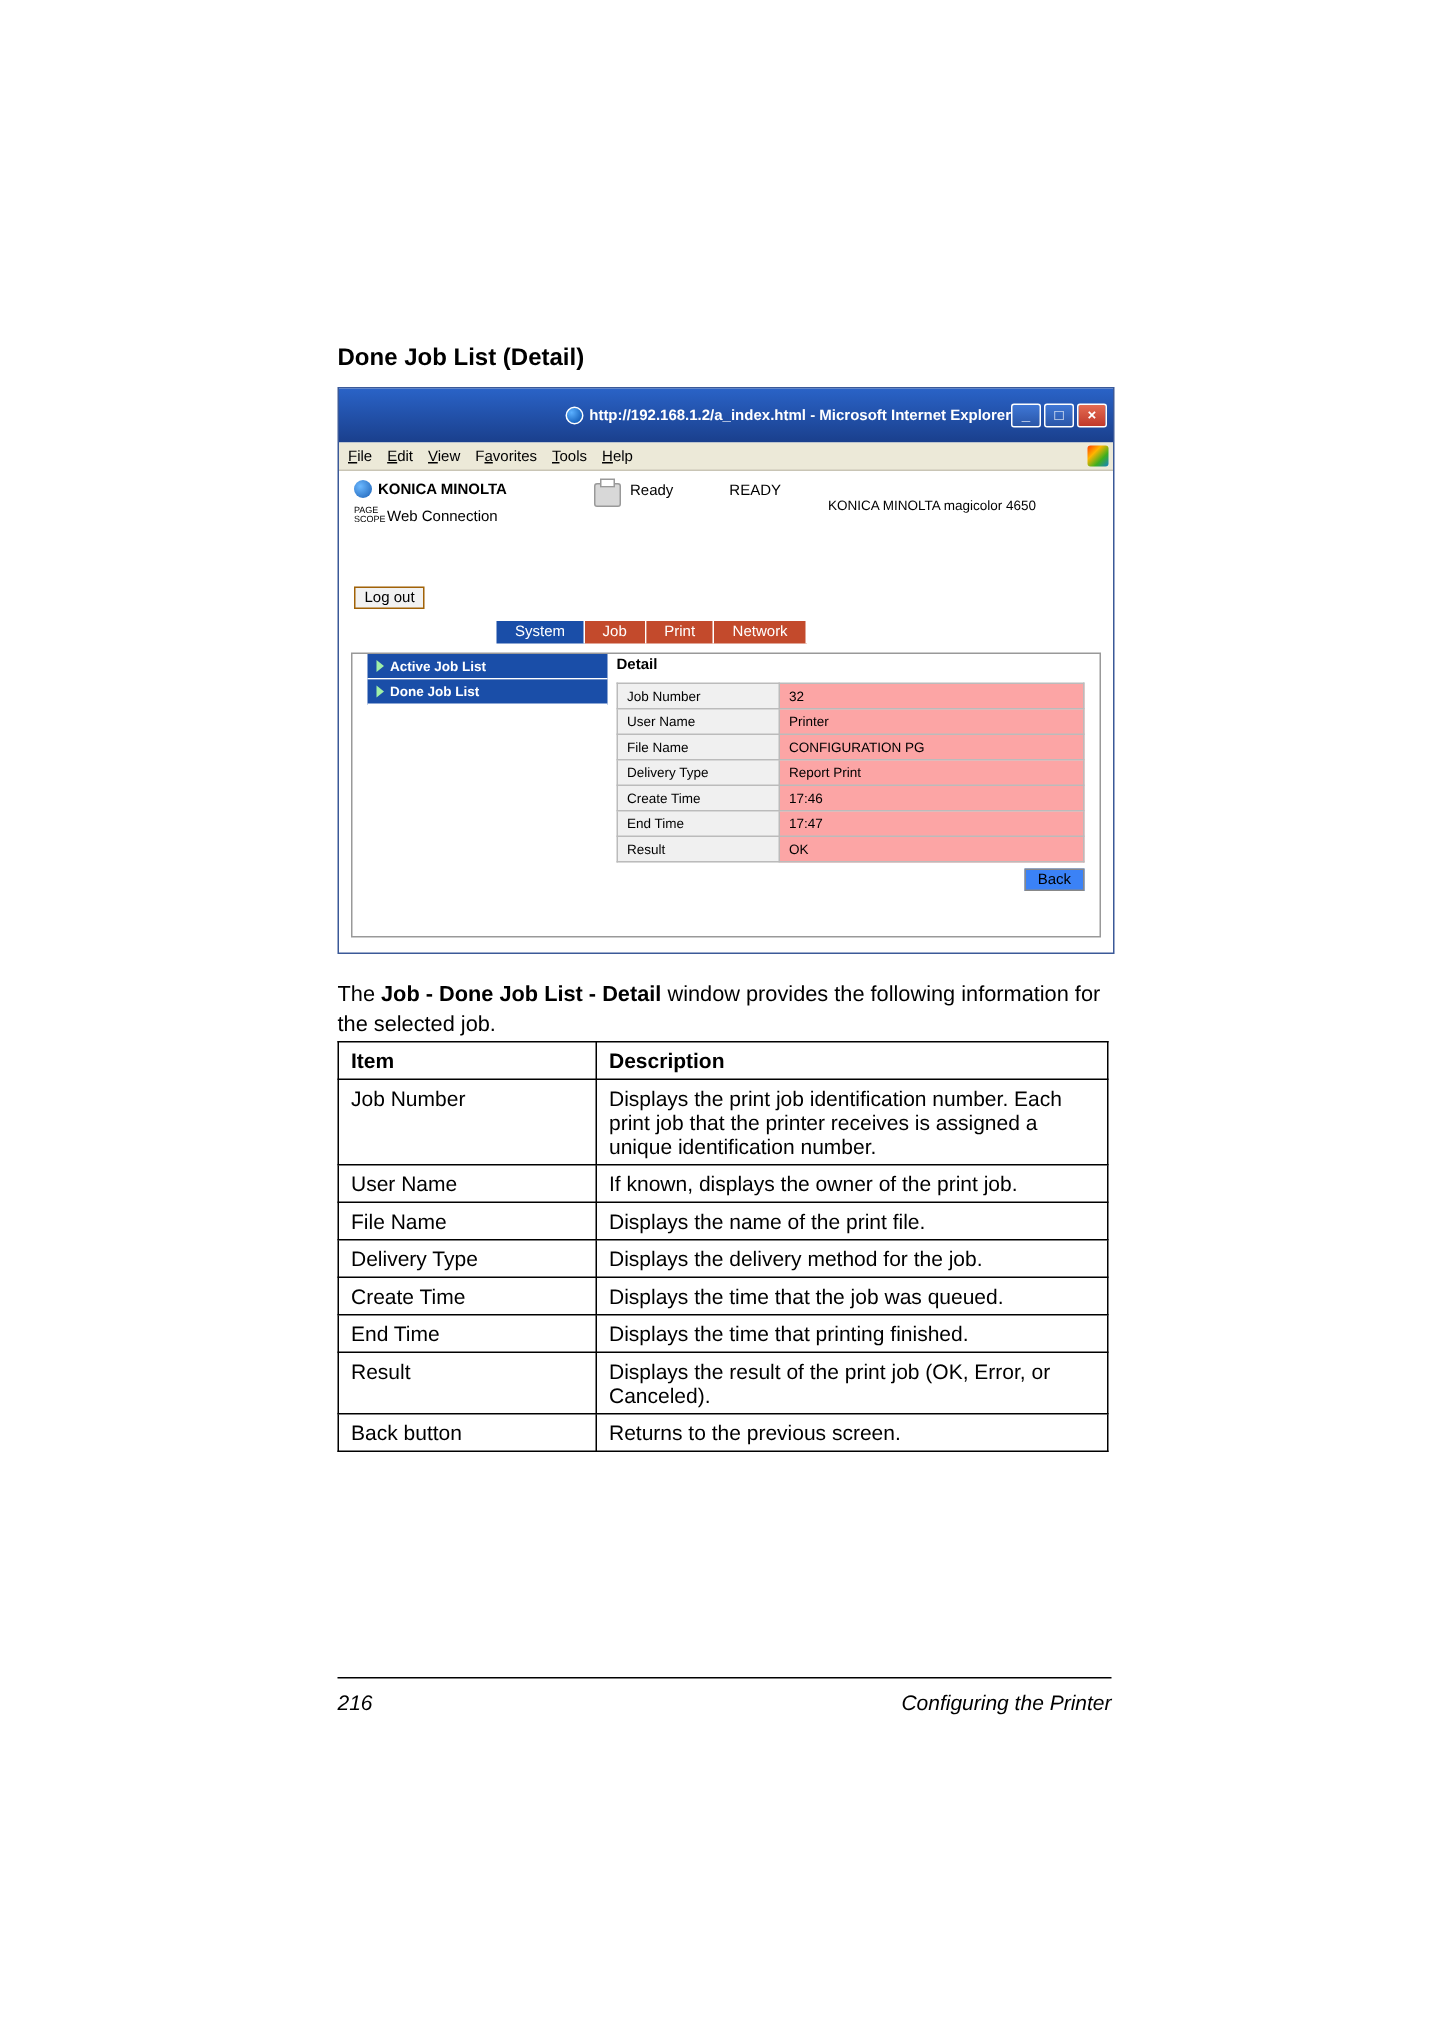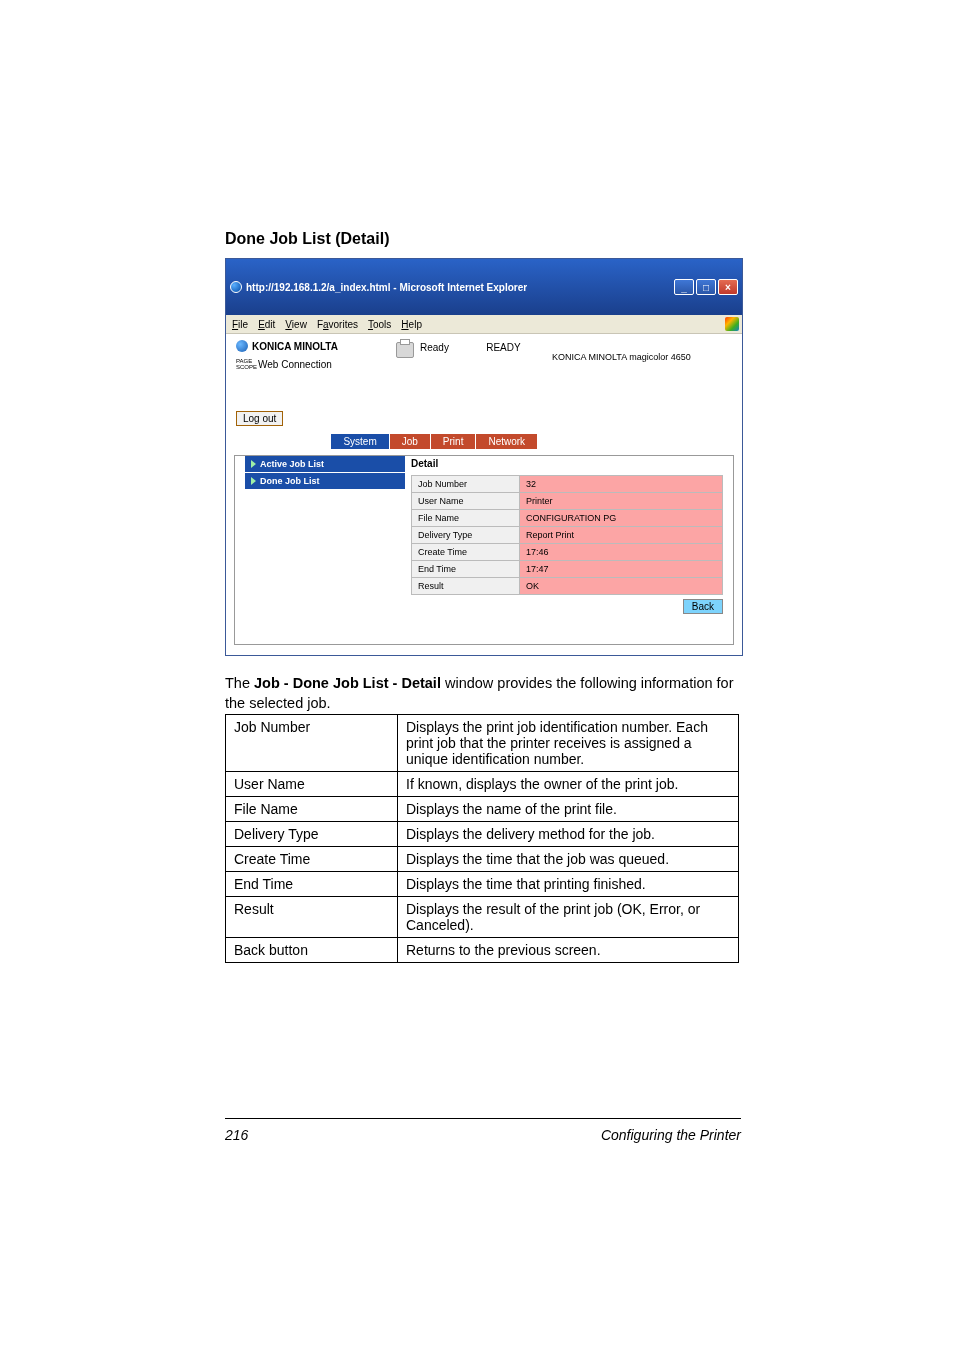--- a/index.html
+++ b/index.html
@@ -68,27 +68,27 @@
 
   
   .ie-window {
     width: 516px;
     border: 1px solid #3b5998;
     background: #fff;
     font-size: 10px;
   }
   
   .ie-titlebar {
-    height: 24px;
+    height: 36px;
     background: linear-gradient(#2a63c7, #1a3f8c);
     color: #fff;
     display: flex;
     align-items: center;
-    padding: 16px 4px;
-    justify-content: space-between;
+    padding: 0 4px;
+    justify-content: flex-end;
   }
   .ie-title-left { display: flex; align-items: center; gap: 4px; font-size: 10px; font-weight: bold; }
   .ie-ie-icon {
     width: 12px; height: 12px; border-radius: 50%;
     background: radial-gradient(circle at 30% 30%, #5bb0ff, #0049a8);
     border: 1px solid #fff; box-sizing: border-box;
   }
   .ie-win-btns { display: flex; gap: 2px; }
   .ie-win-btn {
     height: 14px;
@@ -231,21 +231,21 @@
     width: 95px;
     background: #f0f0f0;
   }
   .back-row {
     text-align: right;
     padding-top: 4px;
   }
   .back-btn {
     font-size: 10px;
     padding: 1px 8px;
-    background: #7dd3fc;
+    background: #3b82f6;
     border: 1px solid #888;
   }
   .app-outer-border {
     border: 1px solid #999;
     margin: 2px 8px 10px 8px;
     padding-bottom:16px;
   }
 </style>
 </head>
 <body>
@@ -362,20 +362,24 @@
     </div>
   </div>
 </div>
 
 <p class="intro-text">
   <span>The </span><b>Job - Done Job List - Detail</b><span> window provides the following information for the selected job.</span>
 </p>
 
 <table class="doc">
   <tbody>
+        <tr>
+    <th>Item</th>
+    <th>Description</th>
+  </tr>
   <tr>
           <td>Job Number</td>
           <td>Displays the print job identification number. Each print job that the printer receives is assigned a unique identification number.</td>
         </tr>
   <tr>
           <td>User Name</td>
           <td>If known, displays the owner of the print job.</td>
         </tr>
   <tr>
           <td>File Name</td>

